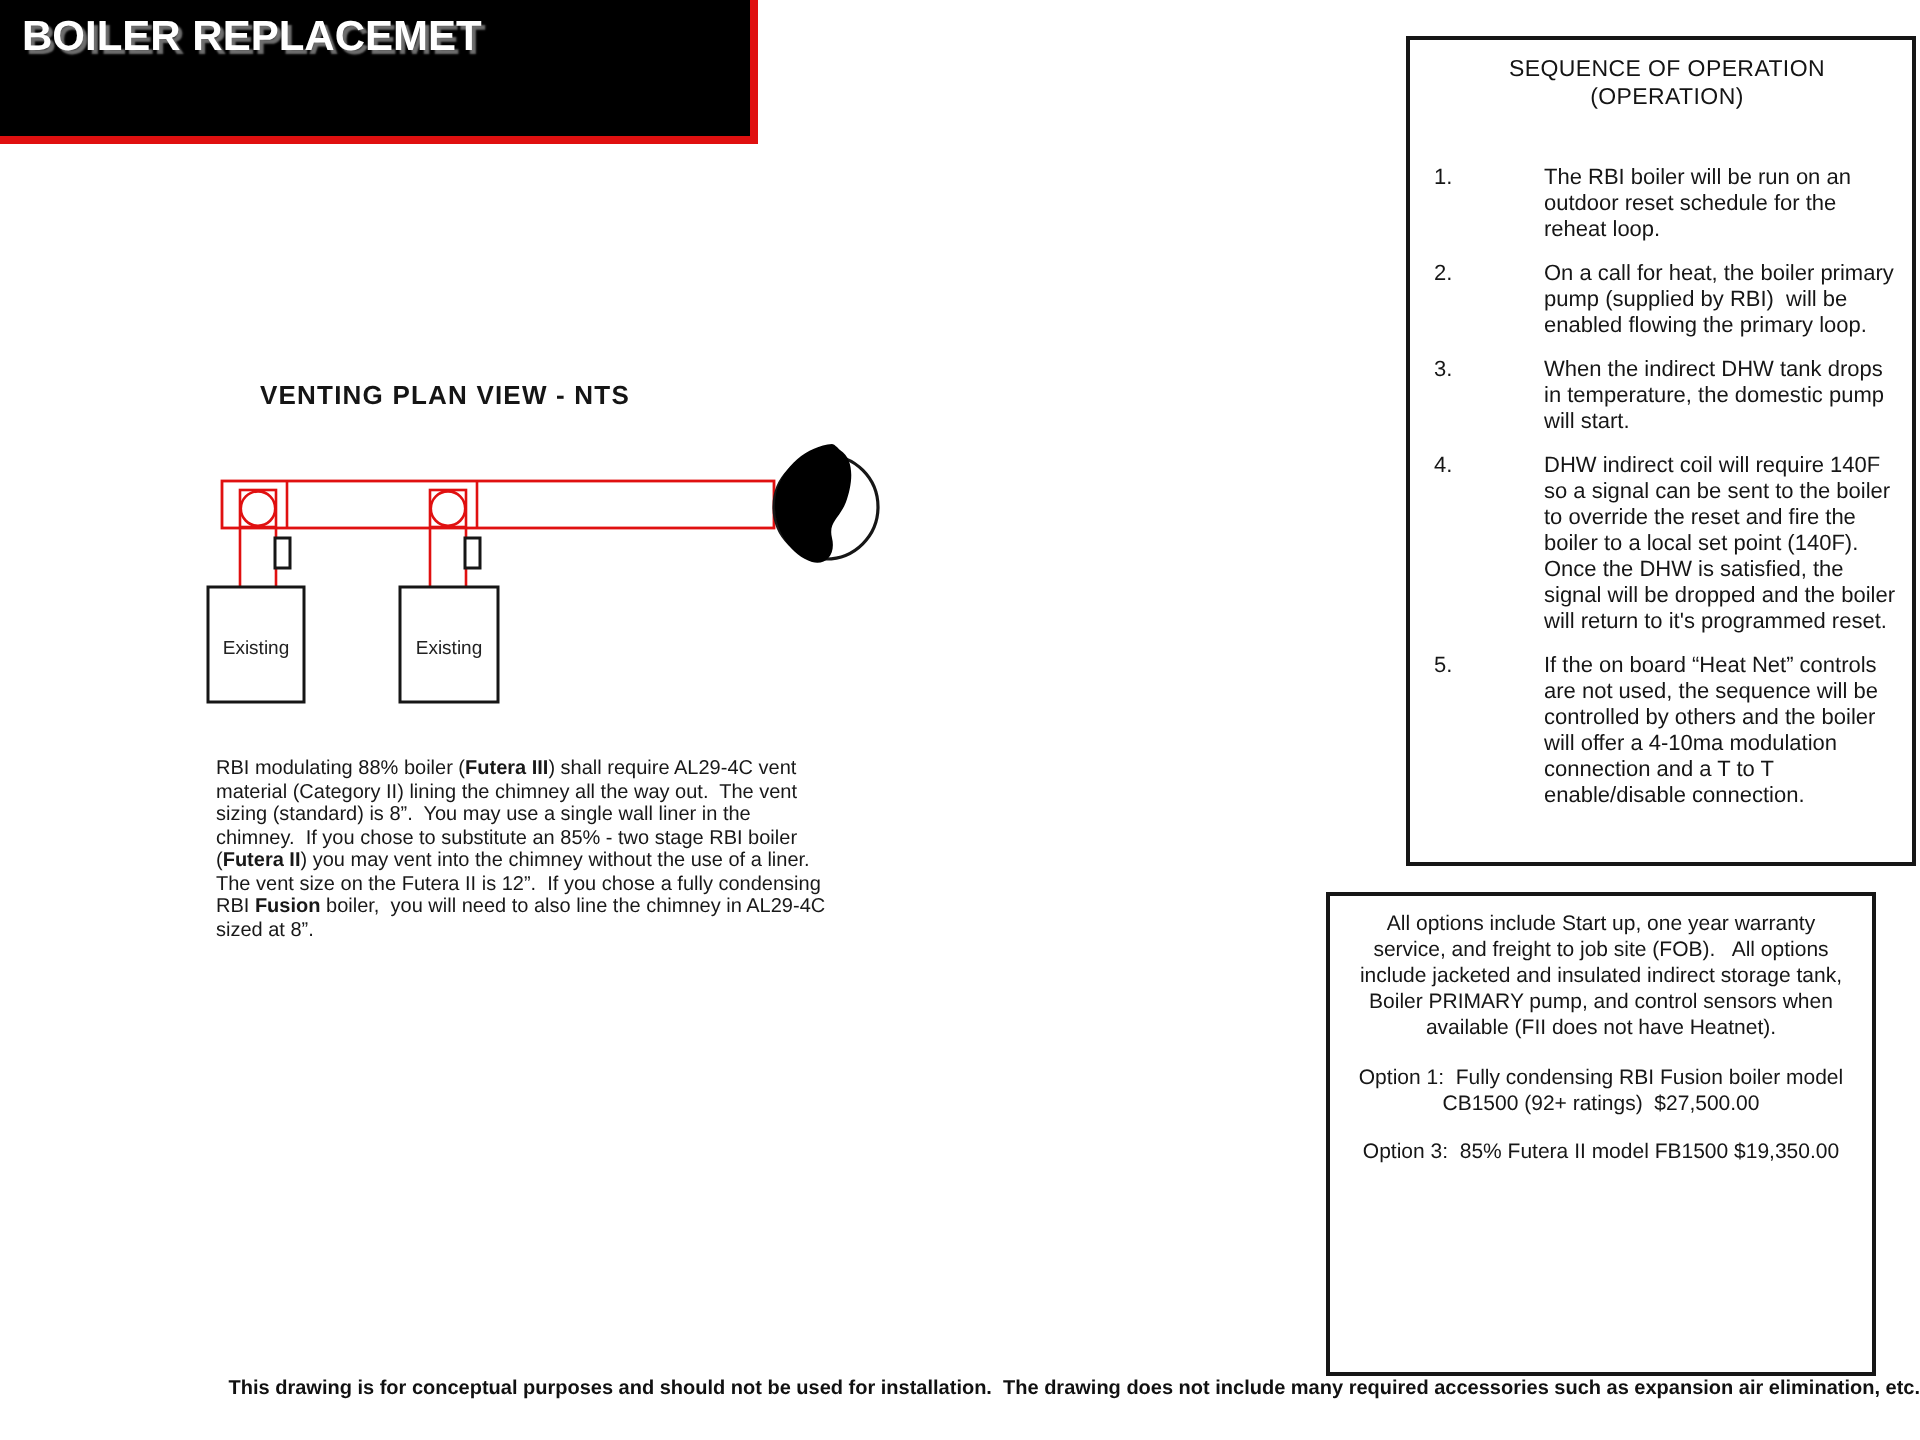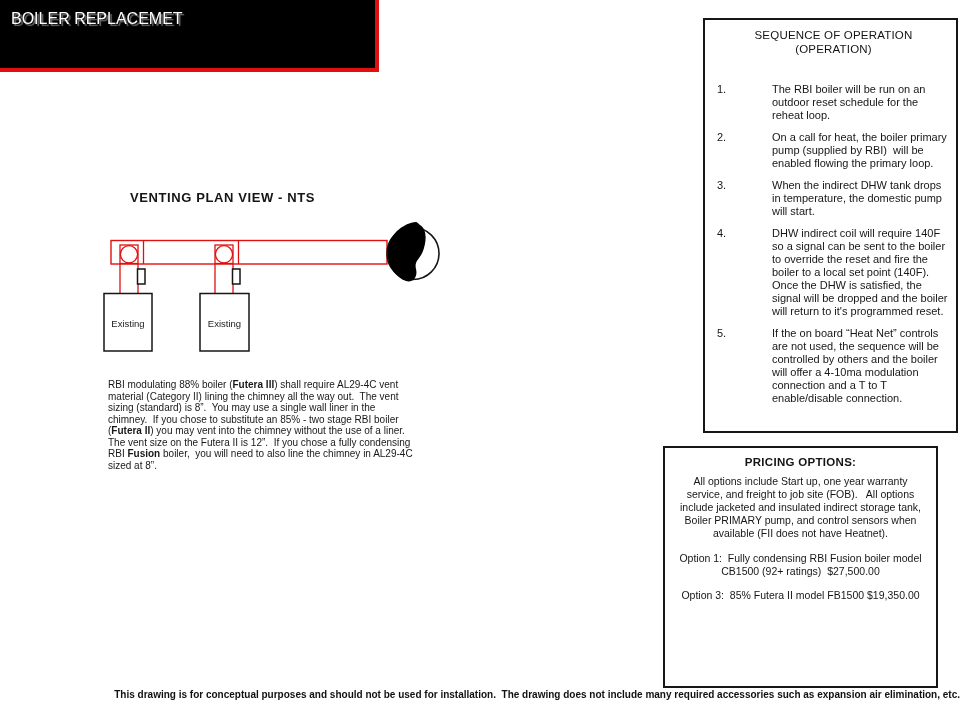--- a/index.html
+++ b/index.html
@@ -10,21 +10,21 @@
     color:#111;
   }
   
   .title-box{
     position:absolute;left:0;top:0;width:364px;height:63px;
     background:#000;
     border-right:4px solid #e01010;border-bottom:4px solid #e01010;
     padding:5px 0 0 11px;
   }
   .title-line{
-    color:#fff;font-weight:normal;font-size:16px;line-height:28px;
+    color:#fff;font-weight:bold;font-size:21px;line-height:28px;
     text-shadow:2px 2px 1px #6e6e6e;
     white-space:nowrap;
   }
   
   .vent-label{
     position:absolute;left:130px;top:190px;
     font-size:13px;font-weight:600;letter-spacing:0.6px;color:#151515;
     white-space:nowrap;
   }
   .plan-svg{position:absolute;left:90px;top:215px;}
@@ -128,19 +128,18 @@
     <div class="seq-num">4.</div>
     <div class="seq-text">DHW indirect coil will require 140F so a signal can be sent to the boiler to override the reset and fire the boiler to a local set point (140F).  Once the DHW is satisfied, the signal will be dropped and the boiler will return to it's programmed reset.</div>
   </div>
   <div class="seq-item">
     <div class="seq-num">5.</div>
     <div class="seq-text">If the on board “Heat Net” controls are not used, the sequence will be controlled by others and the boiler will offer a 4-10ma modulation connection and a T to T enable/disable connection.</div>
   </div>
 </div>
 
 <div class="price-box">
-  <div class="price-title">PRICING OPTIONS:</div>
   <div class="price-intro">All options include Start up, one year warranty service, and freight to job site (FOB).   All options include jacketed and insulated indirect storage tank,  Boiler PRIMARY pump, and control sensors when available (FII does not have Heatnet).</div>
   <div class="price-option">Option 1:  Fully condensing RBI Fusion boiler model CB1500 (92+ ratings)  $27,500.00</div>
   <div class="price-option">Option 3:  85% Futera II model FB1500 $19,350.00</div>
 </div>
 
 <div class="footer">This drawing is for conceptual purposes and should not be used for installation.  The drawing does not include many required accessories such as expansion air elimination, etc.</div>
 
 </body></html>

